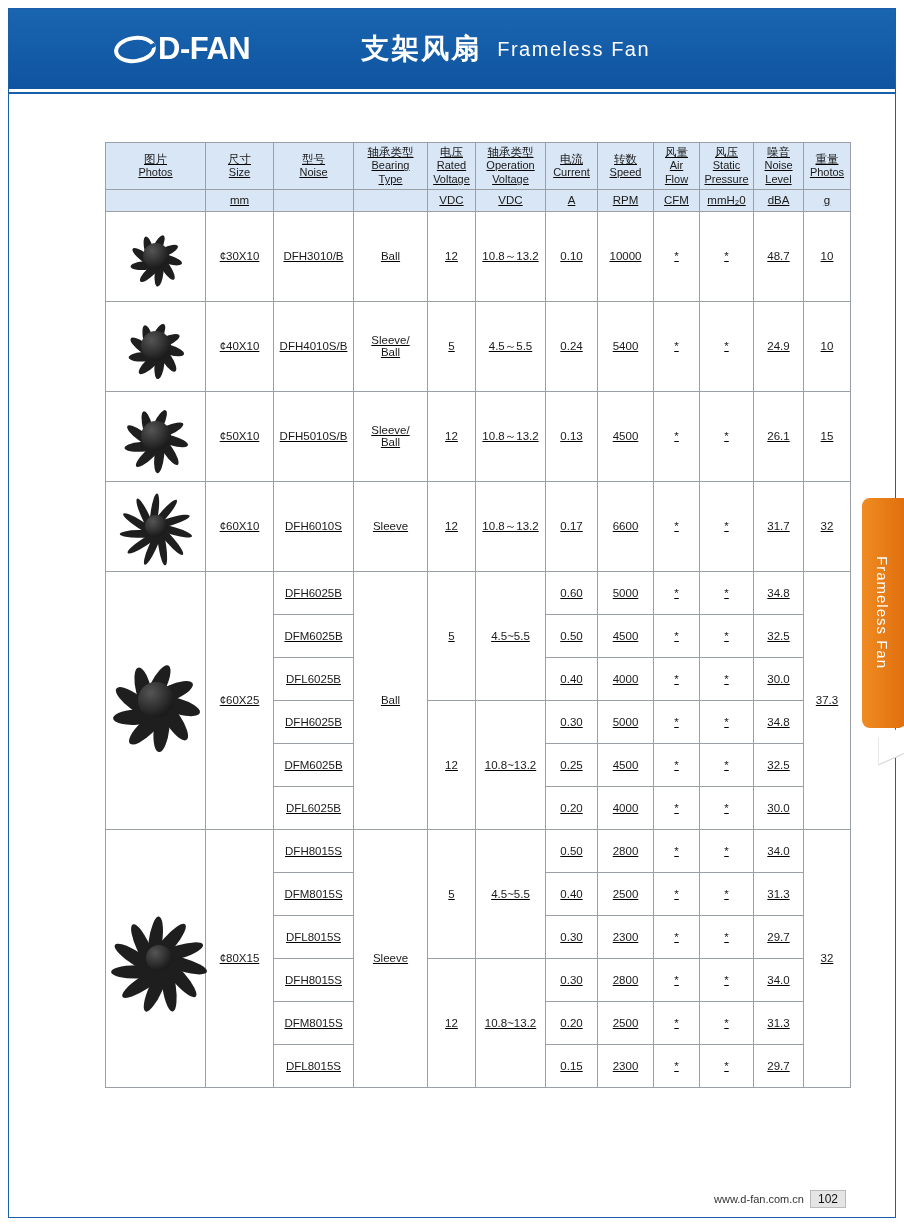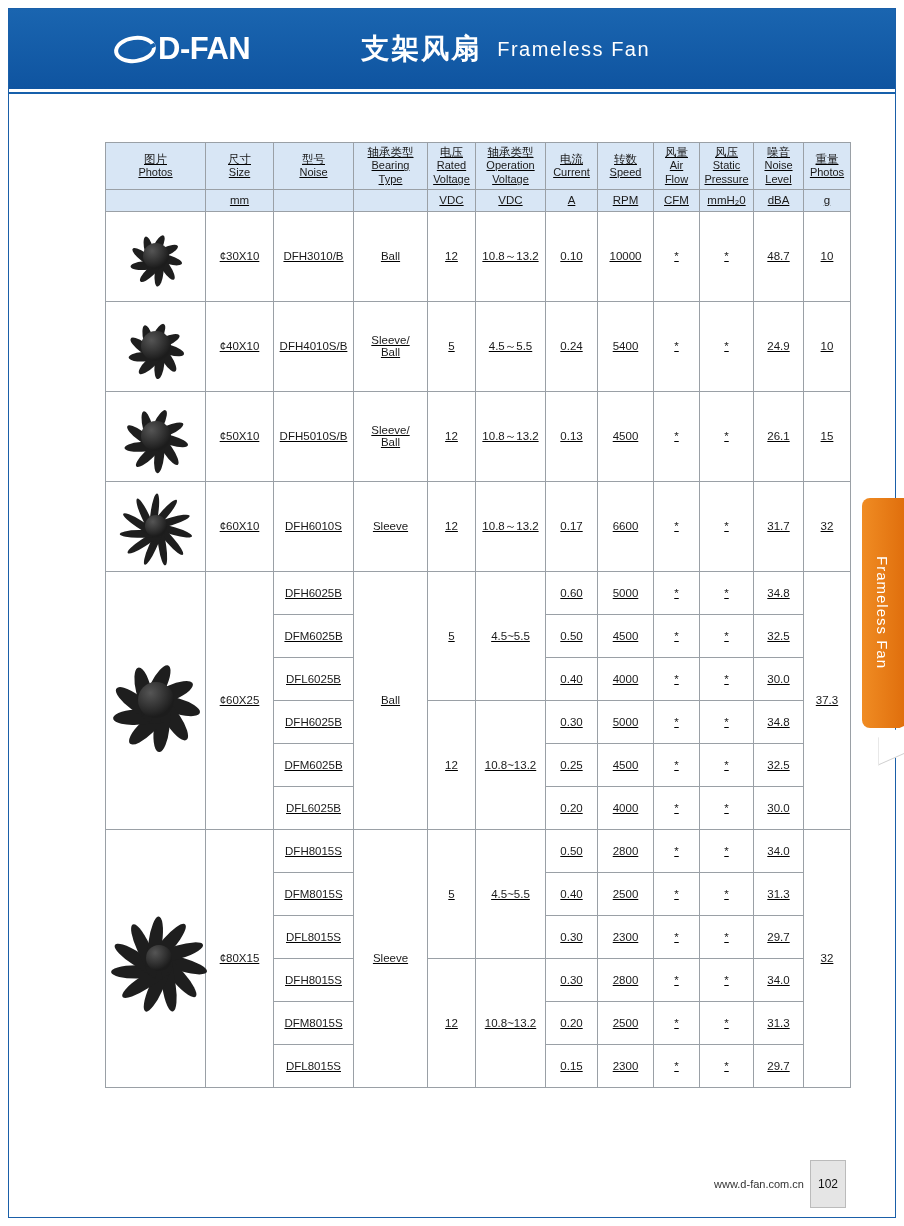--- a/index.html
+++ b/index.html
@@ -172,21 +172,21 @@
   .page-footer {
     position: absolute;
     right: 58px; bottom: 18px;
     font-size: 11px;
     color: #333;
     display: flex; align-items: center;
   }
   .page-num {
     background: #e5e5e5;
     border: 1px solid #bbb;
-    padding: 16px 7px;
+    padding: 1px 7px;
     margin-left: 6px;
     font-size: 12px;
     color: #111;
   }
 </style>
 </head>
 <body>
 
 <div class="page-frame"></div>
 

